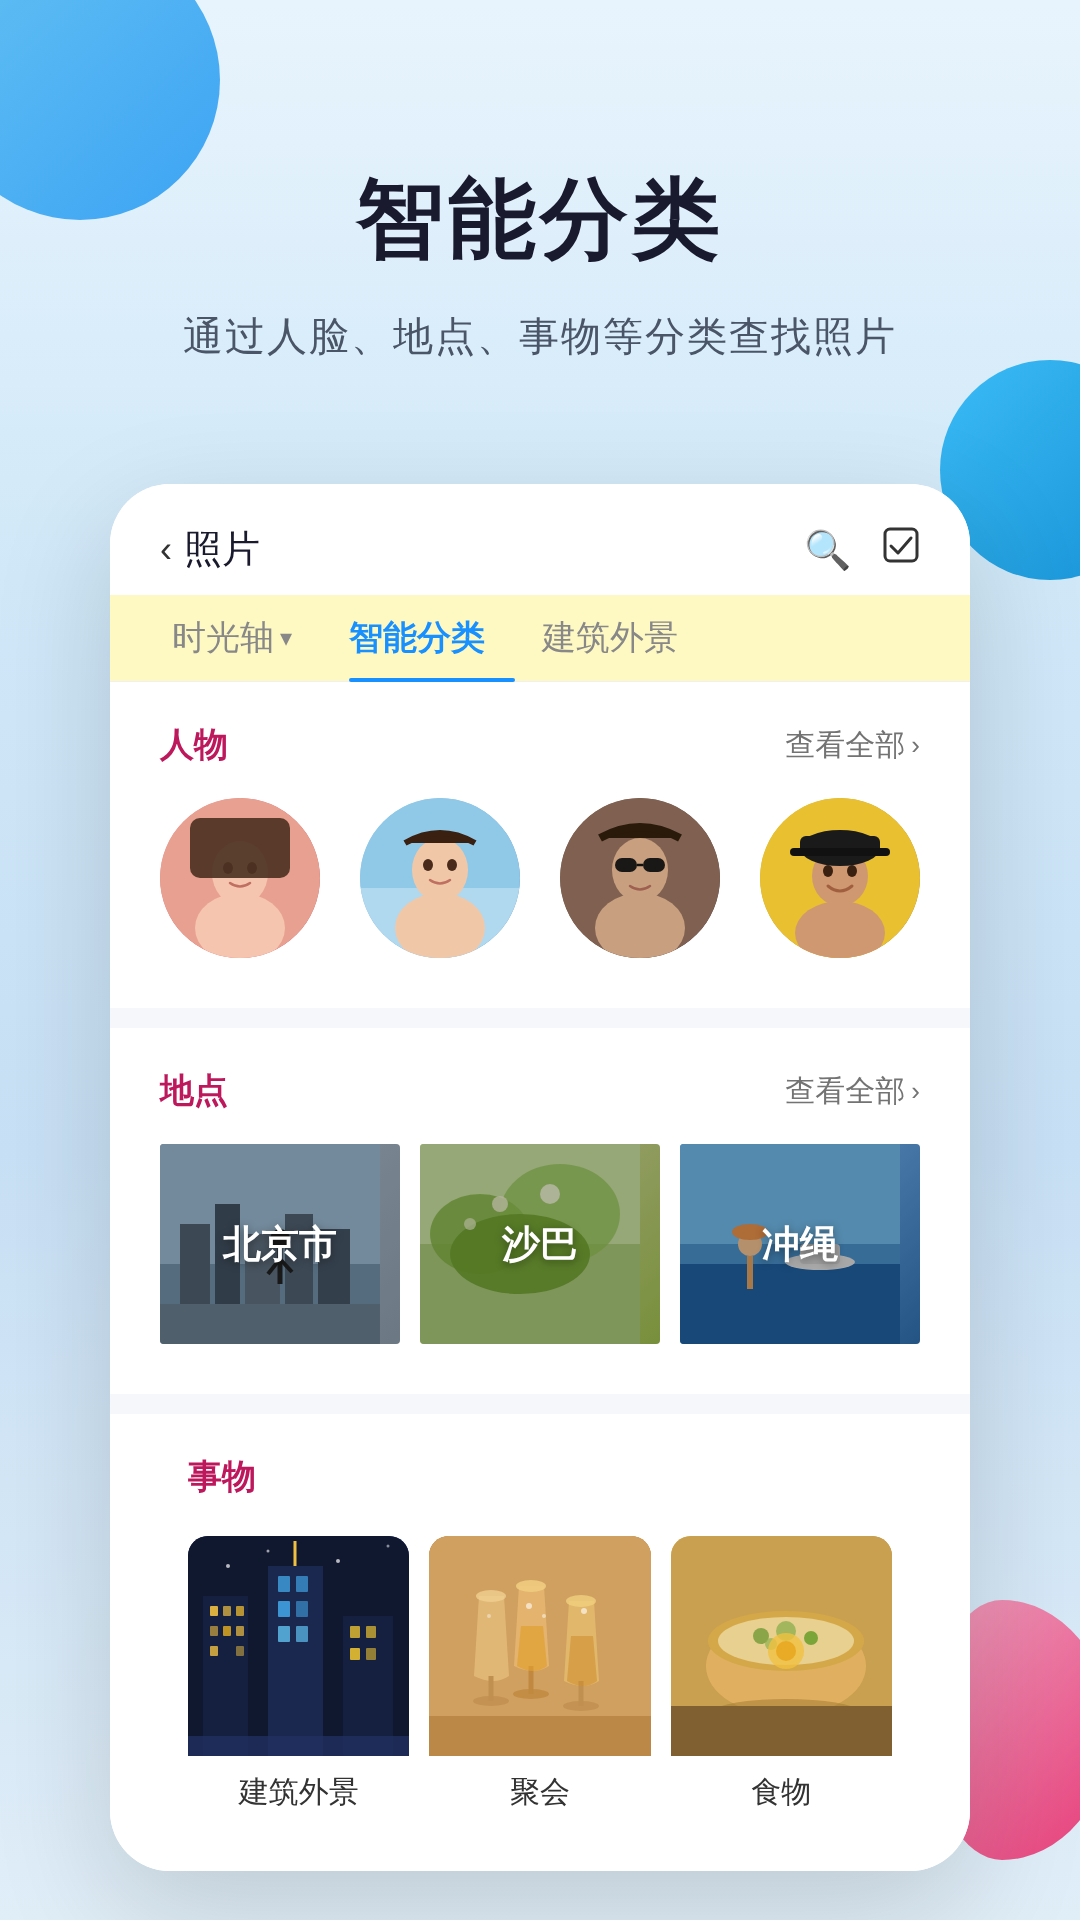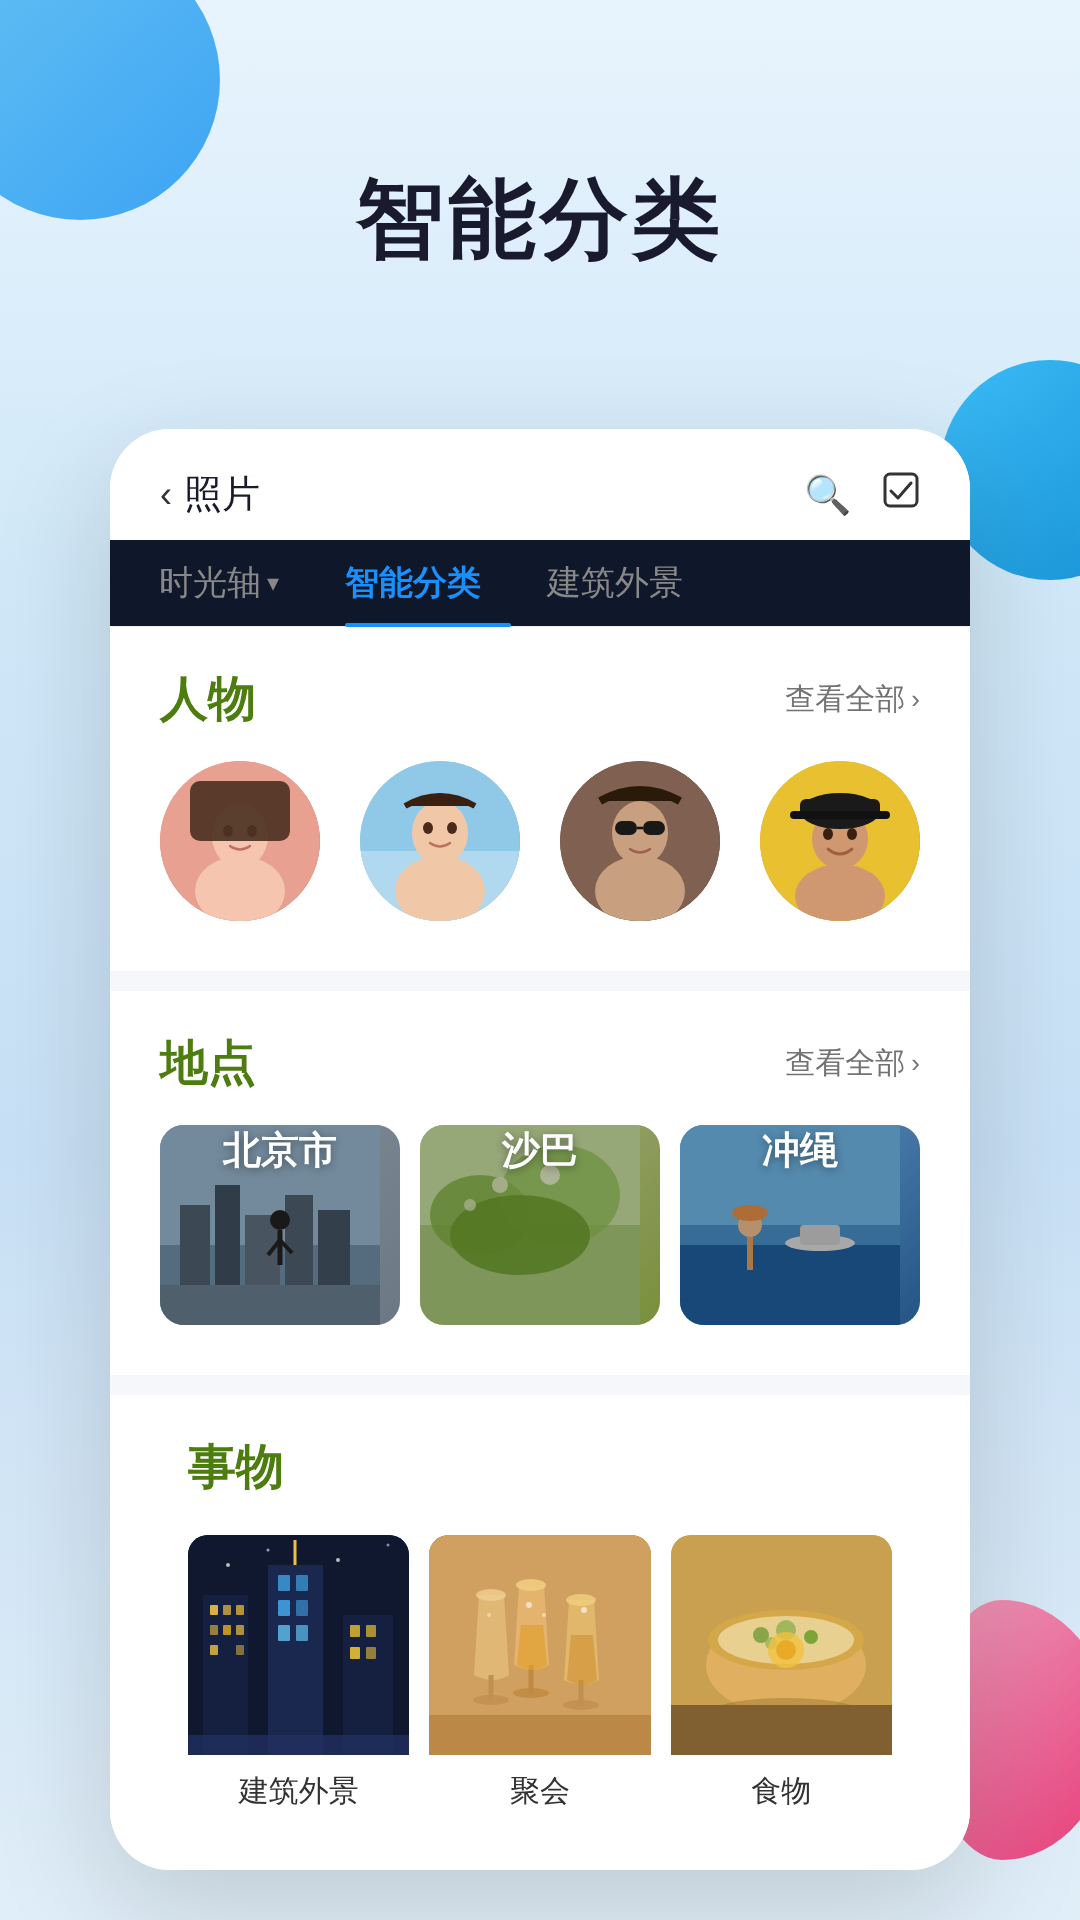--- a/index.html
+++ b/index.html
@@ -108,24 +108,24 @@
     }
     .header-icon {
       font-size: 38px;
       color: #333;
     }
 
     
     .tabs {
       display: flex;
       align-items: center;
-      padding: 0 49px;
+      padding: 0 62px;
       border-bottom: 1px solid #f0f0f0;
-      background: #0f172a;
-      gap: 16px;
+      background: #fef9c3;
+      gap: 7px;
     }
     .tab {
       font-size: 34px;
       color: #888;
       padding: 20px 30px 20px 0;
       margin-right: 20px;
       cursor: pointer;
       position: relative;
       white-space: nowrap;
       display: flex;
@@ -156,23 +156,23 @@
       padding: 40px 50px 20px;
       background: #fff;
     }
     .section-header {
       display: flex;
       align-items: center;
       justify-content: space-between;
       margin-bottom: 30px;
     }
     .section-title {
-      font-size: 48px;
+      font-size: 34px;
       font-weight: 700;
-      color: #4d7c0f;
+      color: #be185d;
     }
     .section-more {
       font-size: 30px;
       color: #737373;
       display: flex;
       align-items: center;
       gap: 6px;
     }
     .section-more-arrow {
       font-size: 26px;
@@ -215,24 +215,25 @@
 
     
     .location-grid {
       display: flex;
       gap: 20px;
       padding-bottom: 30px;
     }
     .location-card {
       flex: 1;
       height: 200px;
-      border-radius: 24px;
+      border-radius: 4px;
       overflow: hidden;
       position: relative;
       display: flex;
+      align-items: center;
       justify-content: center;
     }
     .location-card .loc-bg {
       position: absolute;
       inset: 0;
       background-size: cover;
       background-position: center;
     }
     .location-card .loc-overlay {
       position: absolute;
@@ -291,20 +292,21 @@
   </style>
 </head>
 <body>
 
 <div class="blob-top-left"></div>
 <div class="blob-right-mid"></div>
 <div class="blob-bottom-right"></div>
 
 <div class="hero">
   <h1 class="hero-title">智能分类</h1>
+  <p class="hero-subtitle">通过人脸、地点、事物等分类查找照片</p>
 </div>
 
 <div class="phone-container">
   <div class="phone-mockup">
 
     <div class="app-header">
       <div class="back-nav">
         <span class="back-arrow">‹</span>
         <span>照片</span>
       </div>

